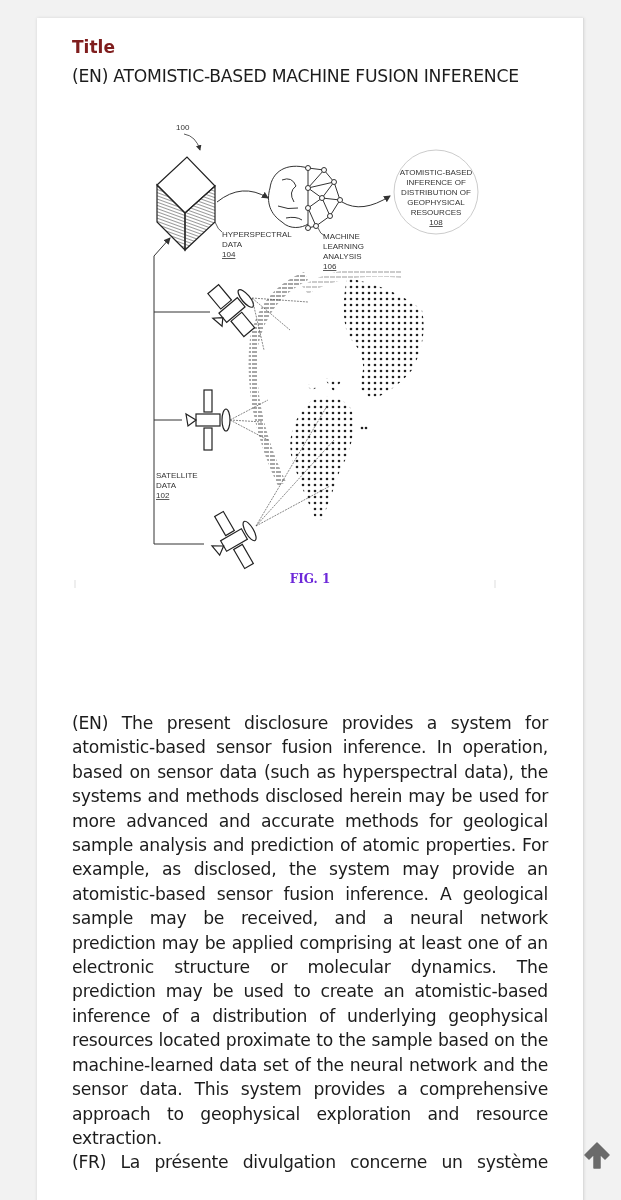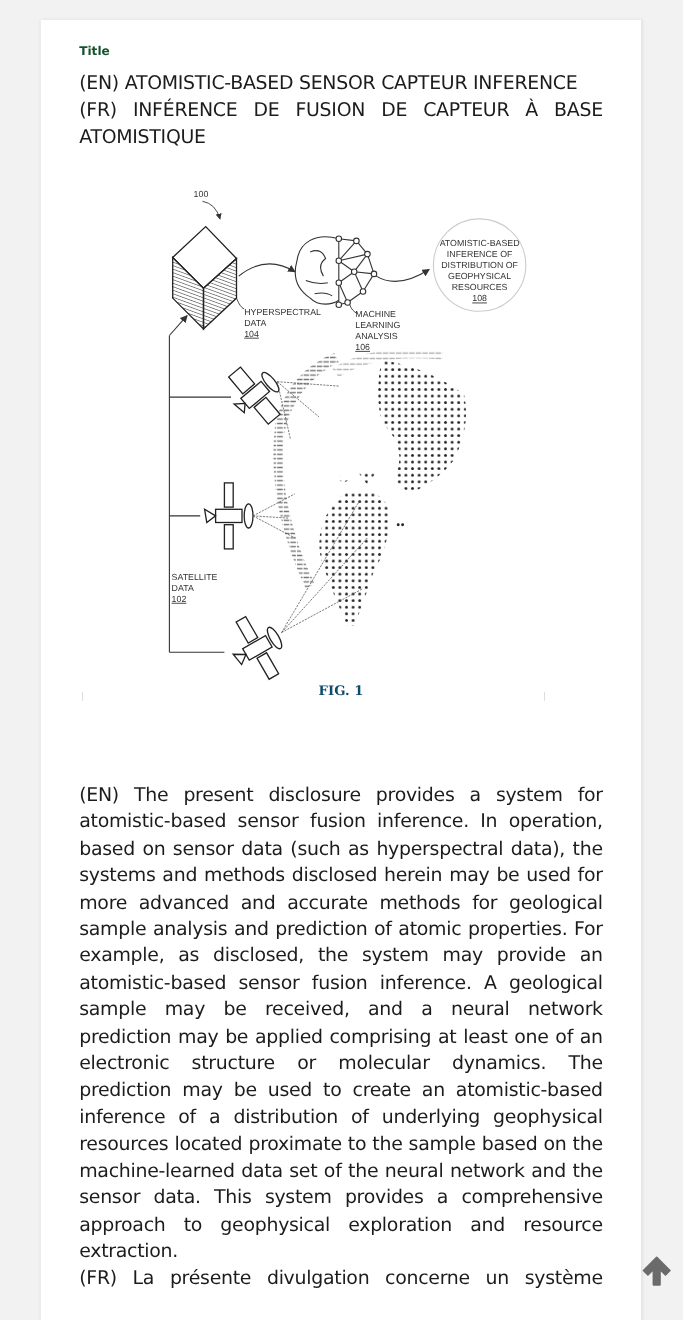--- a/index.html
+++ b/index.html
@@ -11,57 +11,53 @@
     position: relative;
   }
   .card {
     position: absolute; left: 37px; top: 18px; width: 546px; height: 1200px;
     background: #ffffff;
     box-shadow: 0 0 3px rgba(0,0,0,0.12);
     border-right: 1px solid #dcdcdc;
   }
   .content { position: absolute; left: 35px; top: 18px; width: 476px; }
   .section-heading {
-    font-weight: bold; font-size: 11px; line-height: 22px; margin: 0 0 6px 0; color: #14532d;
+    font-weight: bold; font-size: 17px; line-height: 22px; margin: 0 0 6px 0; color: #7f1d1d;
   }
   .para {
     font-size: 17.2px; line-height: 24.4px; text-align: justify; margin: 0;
     letter-spacing: -0.25px; color: #1c1c1c;
   }
   .lang { font-weight: normal; }
   .figure {
     position: relative; width: 476px; height: 530px; margin-top: 22px;
   }
   .figure svg { position: absolute; left: 0; top: 0; }
   .fig-caption {
     position: absolute; left: 0; width: 476px; top: 462px; text-align: center;
-    font-family: "DejaVu Serif", serif; font-weight: bold; font-size: 12px; color: #0c4a6e;
+    font-family: "DejaVu Serif", serif; font-weight: bold; font-size: 12px; color: #6d28d9;
   }
   .abstract { position: absolute; top: 675px; left: 0; width: 476px; }
   .scroll-top {
     position: absolute; left: 580px; top: 1138px; width: 34px; height: 34px;
     display: flex; align-items: center; justify-content: center; cursor: pointer;
   }
   .lbl { font-family: "Liberation Sans", sans-serif; font-size: 8px; fill: #333; }
 </style>
 </head>
 <body>
 
 <div class="card">
   <div class="content">
 
     <div>
       <h2 class="section-heading">Title</h2>
       <p class="para" style="text-align:left;">
         <span class="lang">(EN)</span>
-        <span>ATOMISTIC-BASED SENSOR CAPTEUR INFERENCE</span>
-      </p>
-      <p class="para" style="word-spacing:6px;">
-        <span class="lang">(FR)</span>
-        <span>INFÉRENCE DE FUSION DE CAPTEUR À BASE ATOMISTIQUE</span>
+        <span>ATOMISTIC-BASED MACHINE FUSION INFERENCE</span>
       </p>
     </div>
 
     <div class="figure">
       <svg width="476" height="530" viewBox="0 0 476 530">
         <defs>
           <pattern id="hatch" width="3" height="3" patternUnits="userSpaceOnUse" patternTransform="rotate(20)">
             <line x1="0" y1="0" x2="3" y2="0" stroke="#555" stroke-width="1.2"></line>
           </pattern>
           <pattern id="dots" width="6" height="6" patternUnits="userSpaceOnUse">

